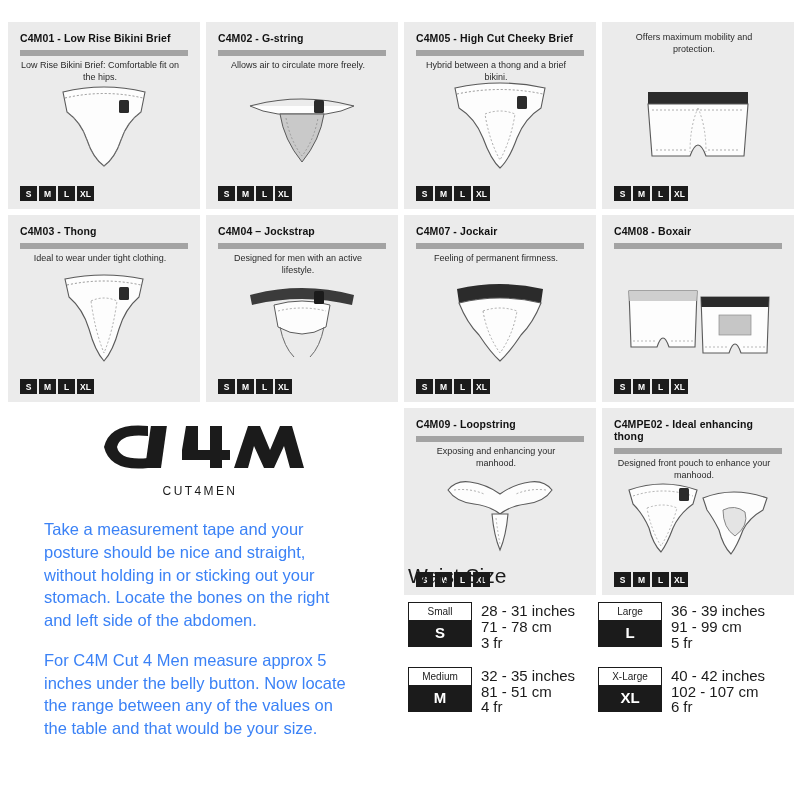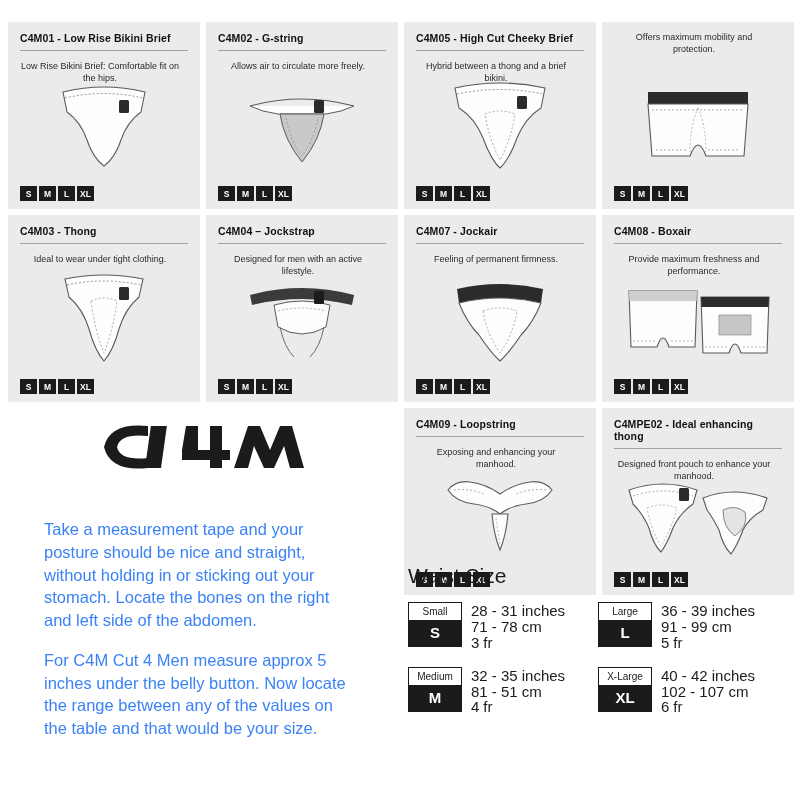--- a/index.html
+++ b/index.html
@@ -39,22 +39,22 @@
   }
   .card.empty {
     background: transparent;
   }
   .card-title {
     font-size: 10.5px;
     font-weight: bold;
     color: #111;
     letter-spacing: 0.1px;
     padding-bottom: 6px;
-    border-bottom: 1px solid #a3a3a3;
-    margin-bottom: 10px;
+    border-bottom: 6px solid #a3a3a3;
+    margin-bottom: 4px;
   }
   .card-desc {
     font-size: 9px;
     line-height: 1.32;
     color: #2a2a2a;
     max-width: 160px;
     text-align: center;
   }
   .art {
     position: absolute;
@@ -128,21 +128,21 @@
   .waist-grid {
     display: grid;
     grid-template-columns: 190px 190px;
     row-gap: 16px;
   }
   .wrow {
     display: flex;
     align-items: flex-start;
   }
   .wbox {
-    width: 54px;
+    width: 64px;
     border: 1px solid #1b1b1b;
     text-align: center;
     box-sizing: border-box;
   }
   .wbox .name {
     font-size: 10px;
     padding: 3px 0 3px 0;
     color: #1b1b1b;
   }
   .wbox .abbr {
@@ -309,21 +309,20 @@
       <div class="sizes">
         <div class="sz">S</div>
         <div class="sz">M</div>
         <div class="sz">L</div>
         <div class="sz">XL</div>
       </div>
     </div>
 
     <div class="card">
       <div class="card-title">C4M08 - Boxair</div>
-      <div class="card-desc">Provide maximum freshness and performance.</div>
       <div class="art">
         <svg width="150" height="96" viewBox="0 0 150 96">
           <path d="M6 20 L74 20 L72 76 L46 76 Q40 58 34 76 L8 76 Z" fill="#fdfdfd" stroke="#5a5a5a" stroke-width="1.1"></path>
           <path d="M6 20 L74 20 L73.5 30 L6.5 30 Z" fill="#cfcfcf"></path>
           <path d="M10 70 L32 70 M48 70 L70 70" fill="none" stroke="#9a9a9a" stroke-width="0.7" stroke-dasharray="2,2"></path>
           <path d="M78 26 L146 26 L144 82 L118 82 Q112 64 106 82 L80 82 Z" fill="#fdfdfd" stroke="#5a5a5a" stroke-width="1.1"></path>
           <path d="M78 26 L146 26 L145.5 36 L78.5 36 Z" fill="#2b2b2b"></path>
           <rect x="96" y="44" width="32" height="20" fill="#c6c6c6" stroke="#8a8a8a" stroke-width="0.7"></rect>
           <path d="M82 76 L104 76 M120 76 L142 76" fill="none" stroke="#9a9a9a" stroke-width="0.7" stroke-dasharray="2,2"></path>
         </svg>
@@ -381,20 +380,21 @@
 
   </div>
 
   <div class="logo-block">
     <svg width="220" height="58" viewBox="0 0 220 58">
       <path d="M58 8 Q20 4 14 29 Q20 54 58 50 L58 40 Q30 43 27 29 Q30 15 58 18 Z" fill="#1b1b1b"></path>
       <path d="M62 8 L78 8 L78 50 L62 50 Z" fill="#1b1b1b" transform="skewX(-8)"></path>
       <path d="M96 8 L108 8 L108 32 L120 32 L120 8 L132 8 L132 32 L140 32 L140 42 L132 42 L132 50 L120 50 L120 42 L92 42 L92 32 Z" fill="#1b1b1b"></path>
       <path d="M144 50 L158 8 L170 8 L180 32 L190 8 L202 8 L214 50 L200 50 L194 28 L184 50 L174 50 L164 28 L158 50 Z" fill="#1b1b1b"></path>
     </svg>
+    <div class="logo-sub">CUT4MEN</div>
   </div>
 
   <div class="instructions">
     <p>Take a measurement tape and your posture should be nice and straight, without holding in or sticking out your stomach. Locate the bones on the right and left side of the abdomen.</p>
     <p>For C4M Cut 4 Men measure approx 5 inches under the belly button. Now locate the range between any of the values on the table and that would be your size.</p>
   </div>
 
   <div class="waist">
     <div class="waist-title">Waist Size</div>
     <div class="waist-grid">

